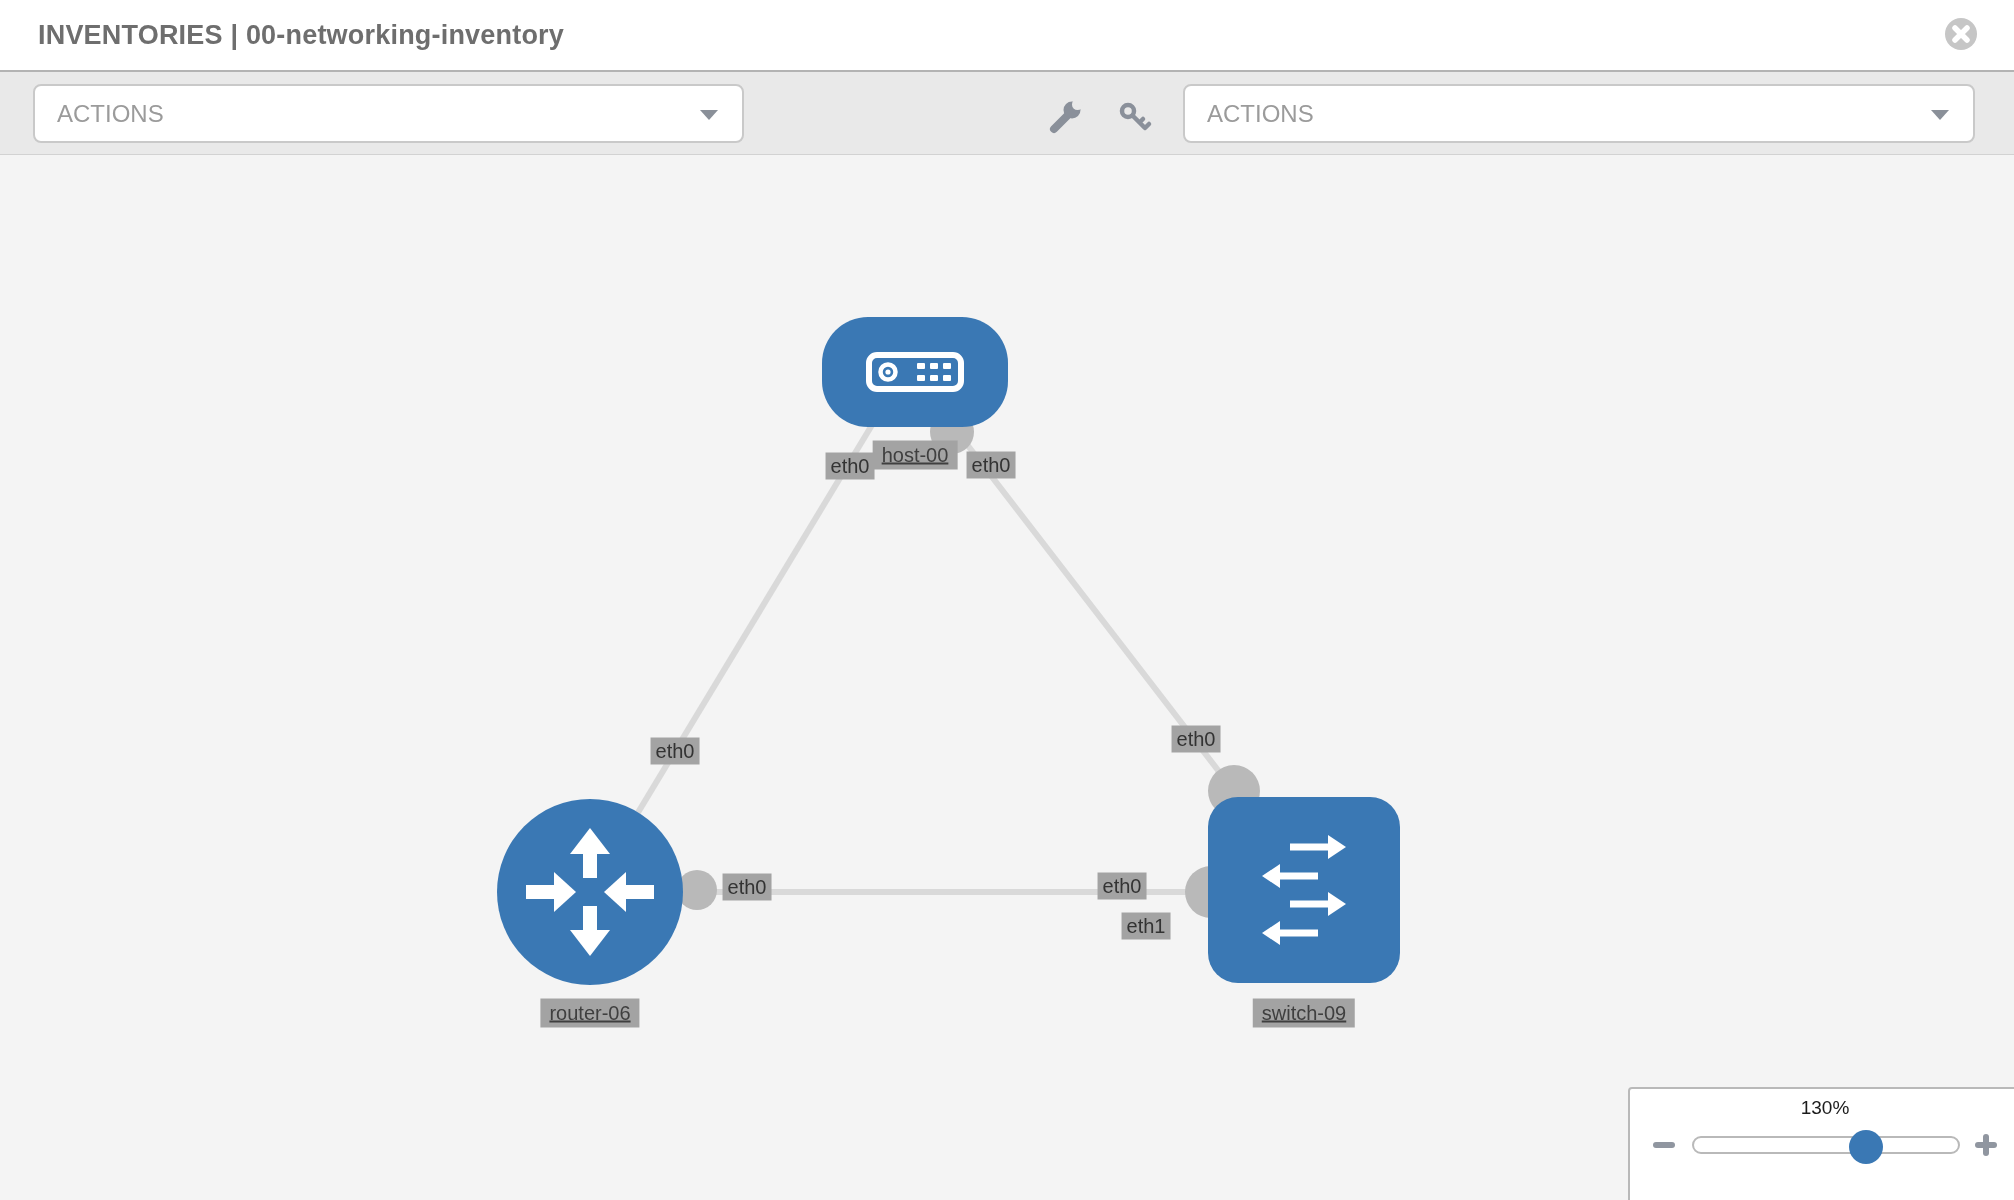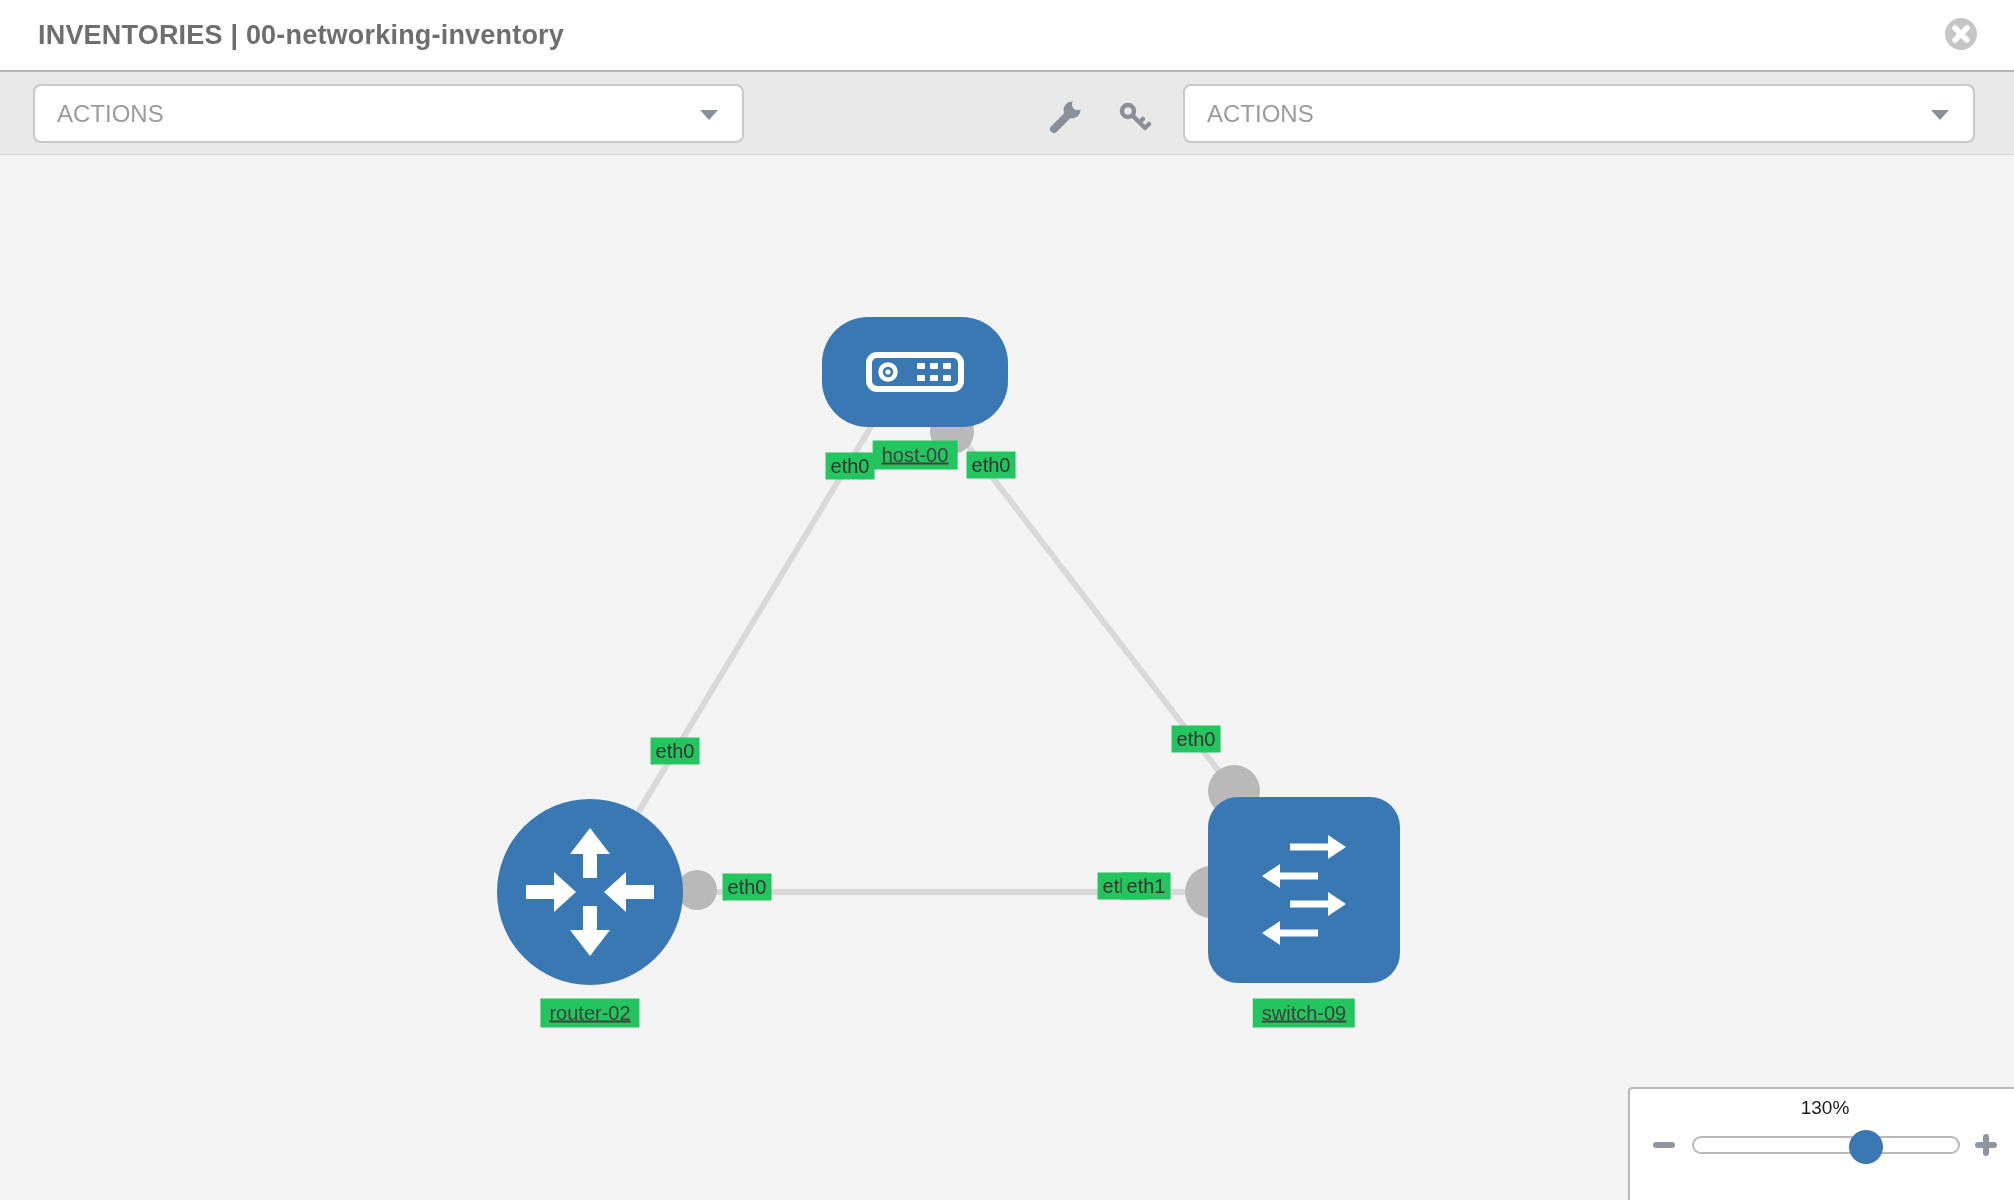--- a/index.html
+++ b/index.html
@@ -25,21 +25,21 @@
   .search  { left:1183px; width:792px; }
   .tool-btn { position:absolute; top:26px; width:38px; height:38px; border:none;
               background:transparent; padding:0; cursor:pointer; }
   .tool-wrench { left:1047px; }
   .tool-key    { left:1116px; }
 
   
   .canvas { position:relative; height:1045px; background:#f4f4f4; overflow:hidden; }
   .topo { position:absolute; left:0; top:0; }
 
-  .lbl { position:absolute; transform:translate(-50%,-50%); background:#22c55e; white-space:nowrap; }
+  .lbl { position:absolute; transform:translate(-50%,-50%); background:#a3a3a3; white-space:nowrap; }
   .node-lbl { font-size:20px; color:#3f3f3f; padding:3px 9px;text-decoration:underline; }
   .if-lbl   { font-size:20px; color:#333;    padding:2px 5px; }
   .under    { z-index:1; }
   .over     { z-index:2; }
 
   
   .zoom-panel { position:absolute; left:1628px; top:932px; width:420px; height:300px;
                 box-sizing:border-box; background:#fff; border:2px solid #b9b9b9;
                 border-radius:4px; z-index:5; }
   .zoom-level { position:absolute; left:135px; top:8px; width:120px; text-align:center;
@@ -157,30 +157,30 @@
             <polygon points="-24,-26 -24,-2 -42,-14"></polygon>
           <rect x="-14" y="10.5" width="38" height="7"></rect>
             <polygon points="24,2 24,26 42,14"></polygon>
           <rect x="-24" y="39.5" width="38" height="7"></rect>
             <polygon points="-24,31 -24,55 -42,43"></polygon>
         </g>
       </g>
     </svg>
 
     <div class="lbl node-lbl over" style="left:915px;  top:300px;">host-00</div>
-    <div class="lbl node-lbl over" style="left:590px;  top:858px;">router-02</div>
+    <div class="lbl node-lbl over" style="left:590px;  top:858px;">router-06</div>
     <div class="lbl node-lbl over" style="left:1304px; top:858px;">switch-09</div>
 
     <div class="lbl if-lbl over" style="left:850px;  top:311px;">eth0</div>
     <div class="lbl if-lbl over" style="left:991px;  top:310px;">eth0</div>
     <div class="lbl if-lbl over" style="left:675px;  top:596px;">eth0</div>
     <div class="lbl if-lbl over" style="left:1196px; top:584px;">eth0</div>
     <div class="lbl if-lbl over" style="left:747px;  top:732px;">eth0</div>
     <div class="lbl if-lbl under" style="left:1122px; top:731px;">eth0</div>
-    <div class="lbl if-lbl over" style="left:1146px; top:731px;">eth1</div>
+    <div class="lbl if-lbl over" style="left:1146px; top:771px;">eth1</div>
 
     <div class="zoom-panel">
       <div class="zoom-level">130%</div>
       <button class="zoom-btn zoom-minus">
         <svg width="28" height="28" viewBox="0 0 28 28">
           <rect x="3" y="11" width="22" height="6" rx="3" fill="#9096a0"></rect>
         </svg>
       </button>
       <div class="zoom-track">
         <div class="zoom-thumb"></div>

